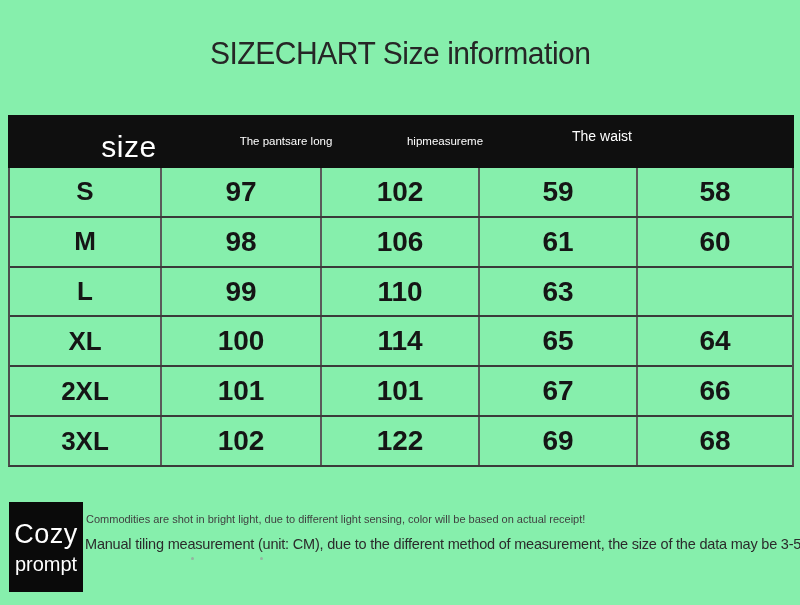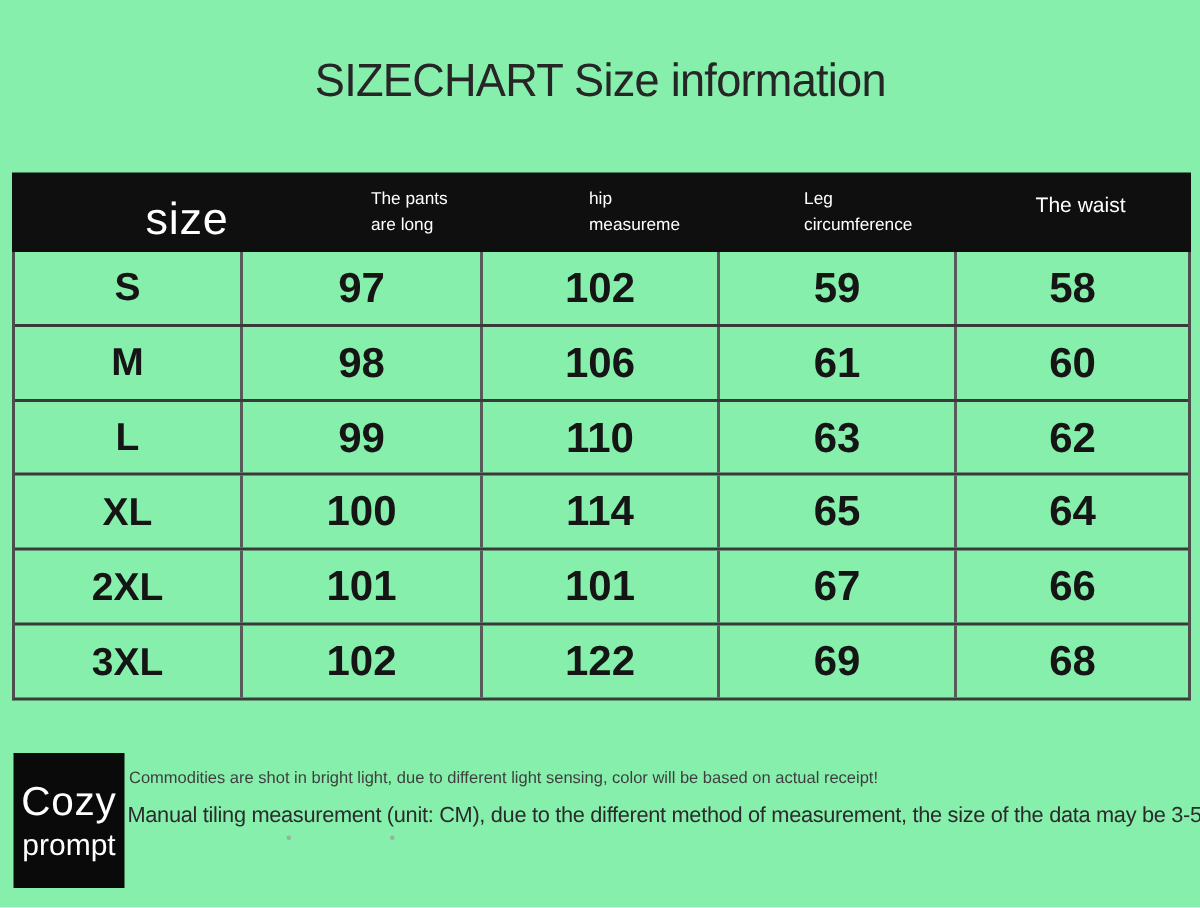--- a/index.html
+++ b/index.html
@@ -13,21 +13,21 @@
     position:absolute;top:36px;left:0;width:100%;text-align:center;
     font-size:31px;font-weight:400;color:#262626;letter-spacing:-0.5px;
   }
   .title span{display:inline-block;transform:scaleX(0.97);}
   
   .sizetable{position:absolute;left:8px;top:115px;width:786px;}
   .thead{height:53px;background:#0f0f0f;display:flex;color:#ffffff;padding-left:44px;}
   .th{height:100%;display:flex;align-items:center;justify-content:center;}
   .c0{width:154px}.c1{width:160px}.c2{width:158px}.c3{width:158px}.c4{width:156px}
   .th.c0 .sizelabel{font-size:30px;font-weight:400;padding-top:10px;letter-spacing:0.5px;}
-  .hlines{display:flex;flex-direction:column;text-align:left;font-size:11.5px;line-height:1.4;font-weight:400;justify-content:center;}
+  .hlines{display:flex;flex-direction:row;text-align:left;font-size:11.5px;line-height:1.4;font-weight:400;justify-content:center;}
   .th.c4 .waistlabel{font-size:14px;position:relative;top:-6px;}
   .tbody{
     height:299px;display:flex;flex-direction:column;
     border-left:2px solid #4d4d4d;border-right:2px solid #4d4d4d;border-bottom:2px solid #3a3a3a;
   }
   .tbody .c0{width:152px}.tbody .c4{width:154px}
   .tr{flex:1;display:flex;border-bottom:2px solid #3a3a3a;}
   .tr:last-child{border-bottom:none;}
   .td{
     display:flex;align-items:center;justify-content:center;
@@ -66,26 +66,20 @@
           <span>The pants</span>
           <span>are long</span>
         </div>
       </div>
       <div class="th c2">
         <div class="hlines">
           <span>hip</span>
           <span>measureme</span>
         </div>
       </div>
-      <div class="th c3">
-        <div class="hlines">
-          <span>Leg</span>
-          <span>circumference</span>
-        </div>
-      </div>
       <div class="th c4">
         <span class="waistlabel">The waist</span>
       </div>
     </div>
 
     <div class="tbody">
       <div class="tr">
         <div class="td c0">S</div>
         <div class="td c1">97</div>
         <div class="td c2">102</div>
@@ -97,21 +91,20 @@
         <div class="td c1">98</div>
         <div class="td c2">106</div>
         <div class="td c3">61</div>
         <div class="td c4">60</div>
       </div>
       <div class="tr">
         <div class="td c0">L</div>
         <div class="td c1">99</div>
         <div class="td c2">110</div>
         <div class="td c3">63</div>
-        <div class="td c4">62</div>
       </div>
       <div class="tr">
         <div class="td c0">XL</div>
         <div class="td c1">100</div>
         <div class="td c2">114</div>
         <div class="td c3">65</div>
         <div class="td c4">64</div>
       </div>
       <div class="tr">
         <div class="td c0">2XL</div>

